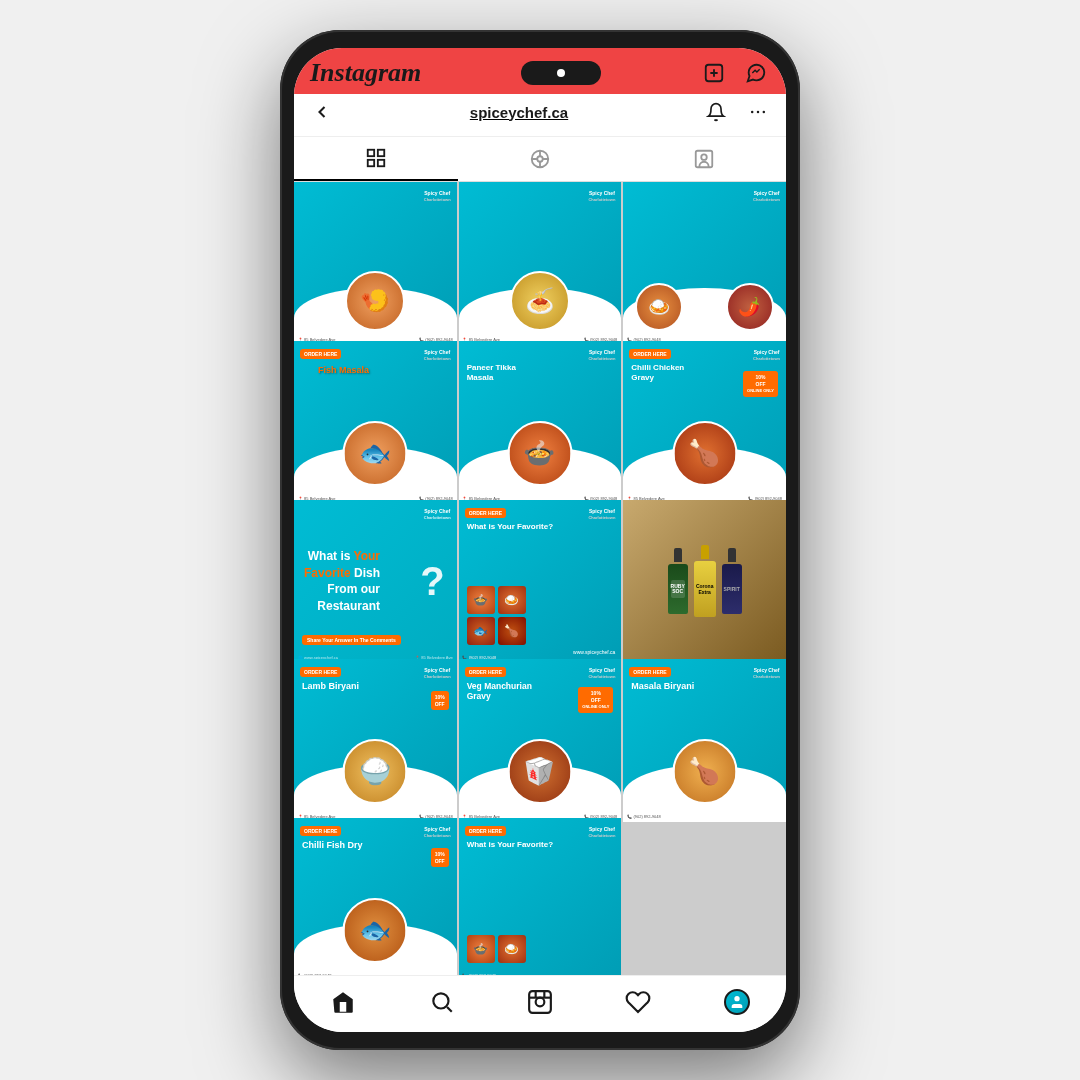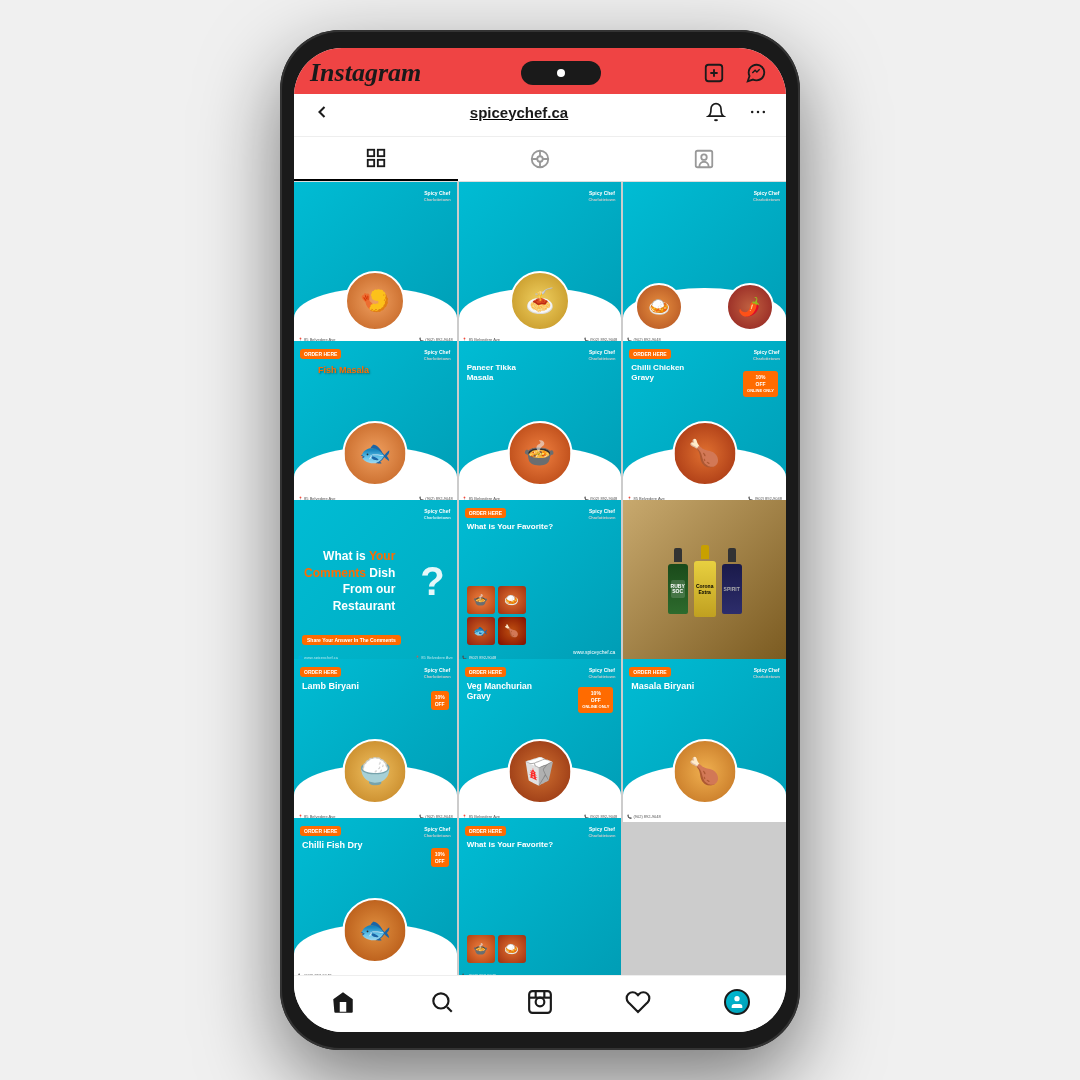--- a/index.html
+++ b/index.html
@@ -435,21 +435,21 @@
           <div style="position:absolute;bottom:3px;left:4px;font-size:4px;color:#555;">📍 85 Belvedere Ave</div>
           <div style="position:absolute;bottom:3px;right:4px;font-size:4px;color:#555;">📞 (902) 892-9048</div>
         </div>
       </div>
 
       <div class="post-cell">
         <div class="question-post-inner post-bg">
           <div class="spicy-logo" style="color:#fff;top:8px;right:6px;">Spicy Chef<br><span style="font-size:4px;opacity:0.8">Charlottetown</span></div>
           <div class="question-text">
             What is <span class="highlight">Your</span><br>
-            <span class="highlight">Comments</span> Dish<br>
+            <span class="highlight">Favorite</span> Dish<br>
             From our<br>
             Restaurant
           </div>
           <div class="question-mark">?</div>
           <div class="share-answer">Share Your Answer In The Comments</div>
           <div style="position:absolute;bottom:3px;left:4px;font-size:4px;color:rgba(255,255,255,0.7);">🌐 www.spiceychef.ca</div>
           <div style="position:absolute;bottom:3px;right:4px;font-size:4px;color:rgba(255,255,255,0.7);">📍 85 Belvedere Ave</div>
         </div>
       </div>
 

